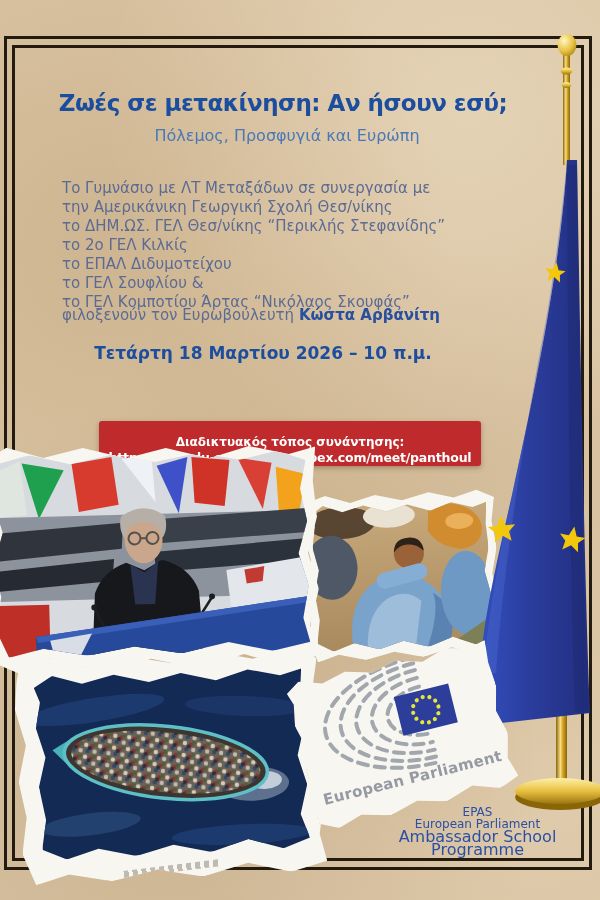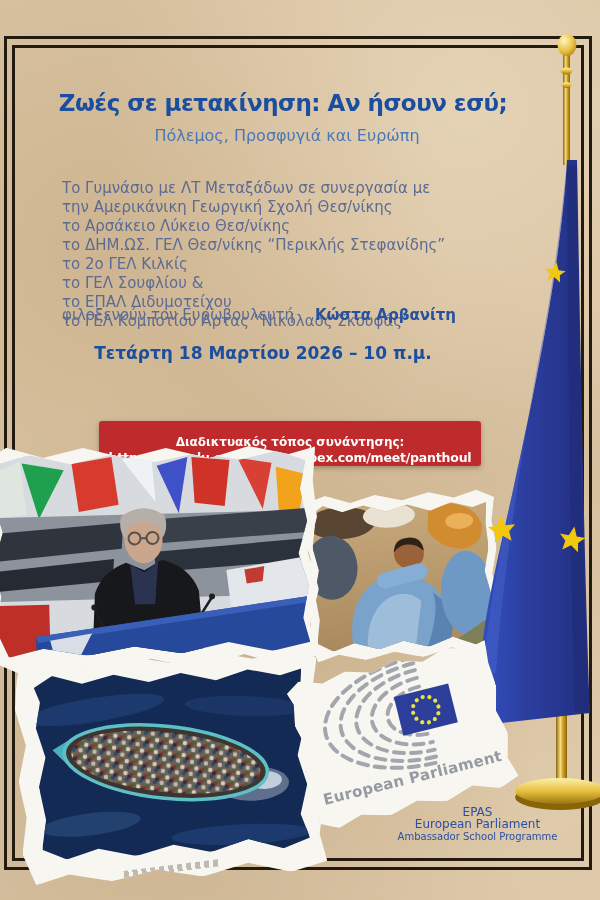--- a/index.html
+++ b/index.html
@@ -20,21 +20,21 @@
 
   .title{position:absolute;left:8px;top:90px;width:510px;text-align:center;
     color:#1b4e9e;font-size:23px;font-weight:bold;letter-spacing:-.5px;z-index:2;padding-left:20px;}
   .subtitle{position:absolute;left:8px;top:126px;width:510px;text-align:center;
     color:#4a77b6;font-size:16px;z-index:2;padding-left:24px;}
 
   .organizers{position:absolute;left:62px;top:179px;width:420px;z-index:2;
     color:#5b6b94;font-size:15px;line-height:19px;}
   .host{position:absolute;left:62px;top:306px;width:430px;z-index:2;
     color:#5b6b94;font-size:15px;}
-  .host b{color:#27509f;font-weight:bold;margin-left:16px;}
+  .host b{color:#27509f;font-weight:bold;}
   .datetime{position:absolute;left:8px;top:343px;width:510px;text-align:center;
     color:#1b4e9e;font-size:17px;font-weight:bold;z-index:2;}
 
   .meetbox{position:absolute;left:99px;top:421px;width:382px;height:45px;
     background:#bf2a2c;border-radius:3px;z-index:3;color:#fff;text-align:center;
     box-shadow:0 2px 5px rgba(70,40,20,.35);padding-top:14px;box-sizing:border-box;}
   .meetbox .mlabel{font-size:12px;font-weight:bold;line-height:15px;}
   .meetbox .murl{font-size:12.5px;font-weight:bold;line-height:16px;letter-spacing:-.2px;}
 
   .card{position:absolute;background:#f8f6f1;box-shadow:0 5px 12px rgba(60,40,20,.4);}
@@ -57,41 +57,40 @@
 
   #eu-flag{position:absolute;left:450px;top:25px;width:150px;height:800px;z-index:6;pointer-events:none;}
 
   .eplogo-text{position:absolute;left:10px;top:112px;width:190px;
     color:#959aa2;font-size:15px;font-weight:bold;letter-spacing:.3px;}
 
   .epas{position:absolute;left:355px;top:806px;width:245px;text-align:center;z-index:9;
     color:#2a4fa5;font-weight:normal;}
   .epas .l1{font-size:12px;line-height:12px;}
   .epas .l2{font-size:12px;line-height:12px;}
-  .epas .l3{font-size:10px;line-height:13px;}
+  .epas .l3{font-size:16px;line-height:13px;}
 </style>
 </head>
 <body>
 
 <div id="poster">
 
   <div class="frame outer"></div>
   <div class="frame inner"></div>
 
   <div class="title">Ζωές σε μετακίνηση: Αν ήσουν εσύ;</div>
   <div class="subtitle">Πόλεμος, Προσφυγιά και Ευρώπη</div>
 
   <div class="organizers">
     <div>Το Γυμνάσιο με ΛΤ Μεταξάδων σε συνεργασία με</div>
     <div>την Αμερικάνικη Γεωργική Σχολή Θεσ/νίκης</div>
-    <div>το Αρσάκειο Λύκειο Θεσ/νίκης</div>
     <div>το ΔΗΜ.ΩΣ. ΓΕΛ Θεσ/νίκης “Περικλής Στεφανίδης”</div>
     <div>το 2ο ΓΕΛ Κιλκίς</div>
+    <div>το ΕΠΑΛ Διδυμοτείχου</div>
     <div>το ΓΕΛ Σουφλίου &amp;</div>
-    <div>το ΕΠΑΛ Διδυμοτείχου</div>
     <div>το ΓΕΛ Κομποτίου Άρτας “Νικόλαος Σκουφάς”</div>
   </div>
 
   <div class="host"><span>φιλοξενούν τον Ευρωβουλευτή </span><b>Κώστα Αρβανίτη</b></div>
 
   <div class="datetime">Τετάρτη 18 Μαρτίου 2026 – 10 π.μ.</div>
 
   <div class="meetbox">
     <div class="mlabel">Διαδικτυακός τόπος συνάντησης:</div>
     <div class="murl">https://minedu-secondary.webex.com/meet/panthoul</div>

